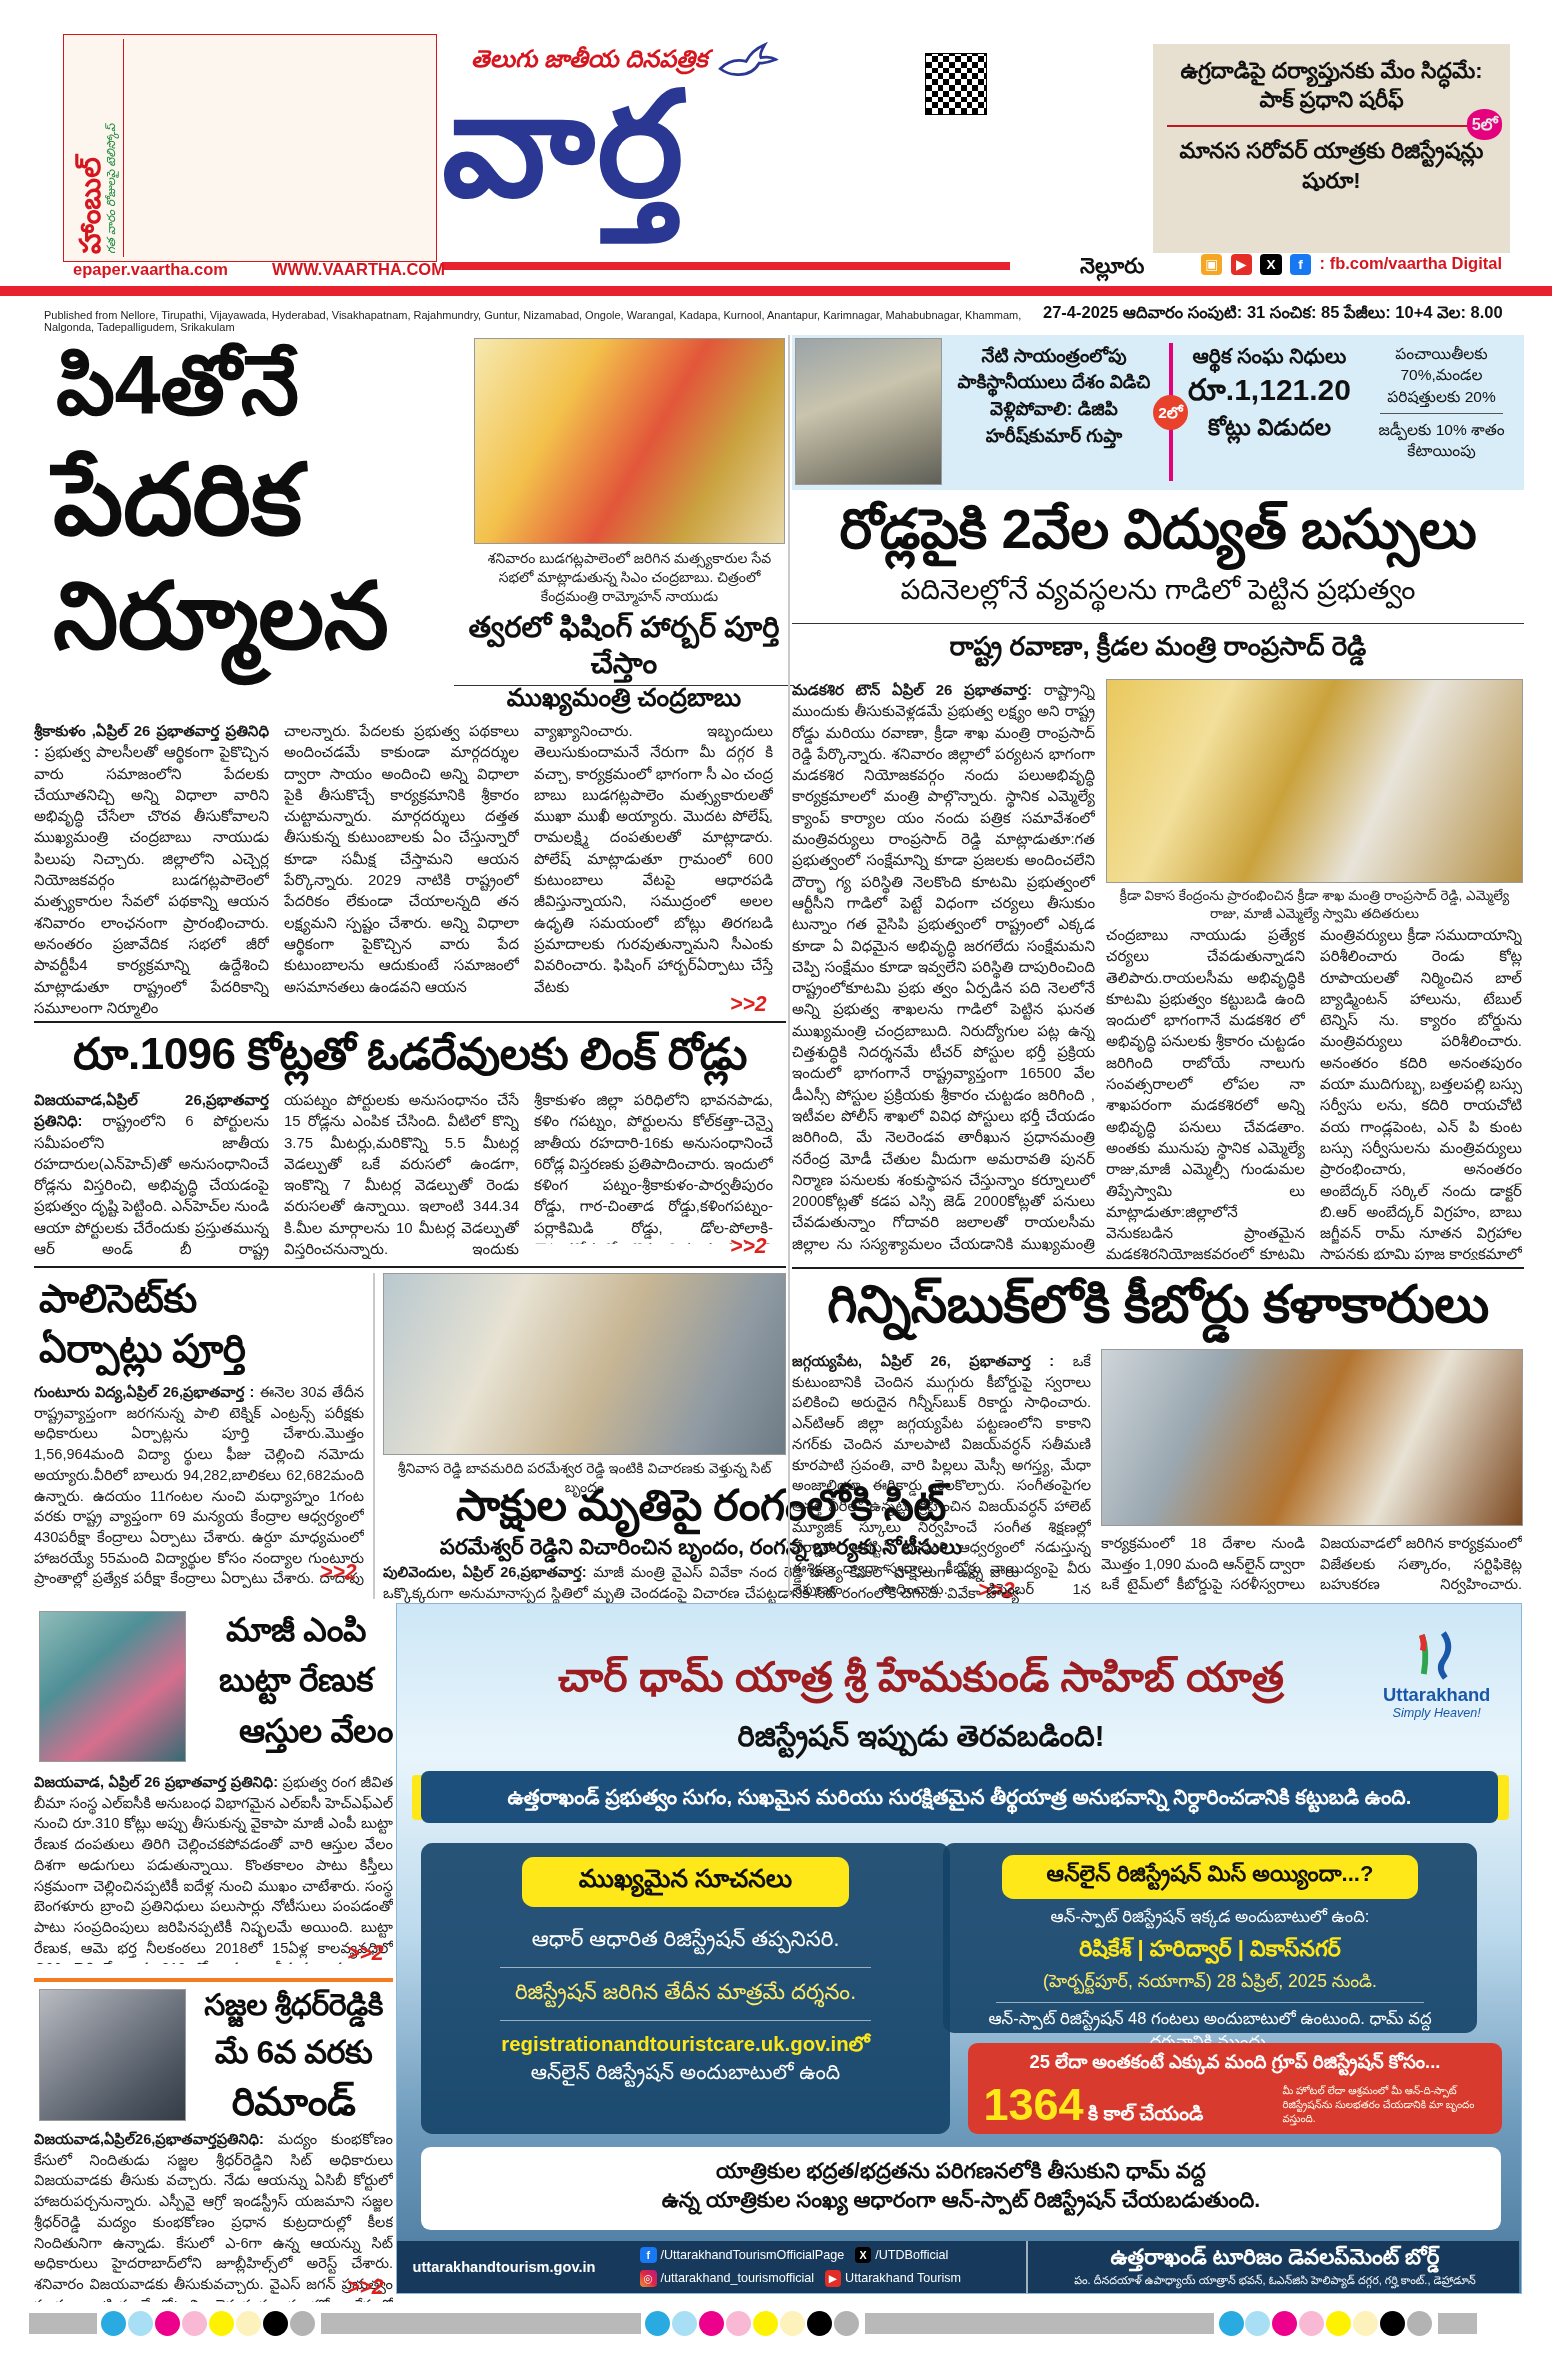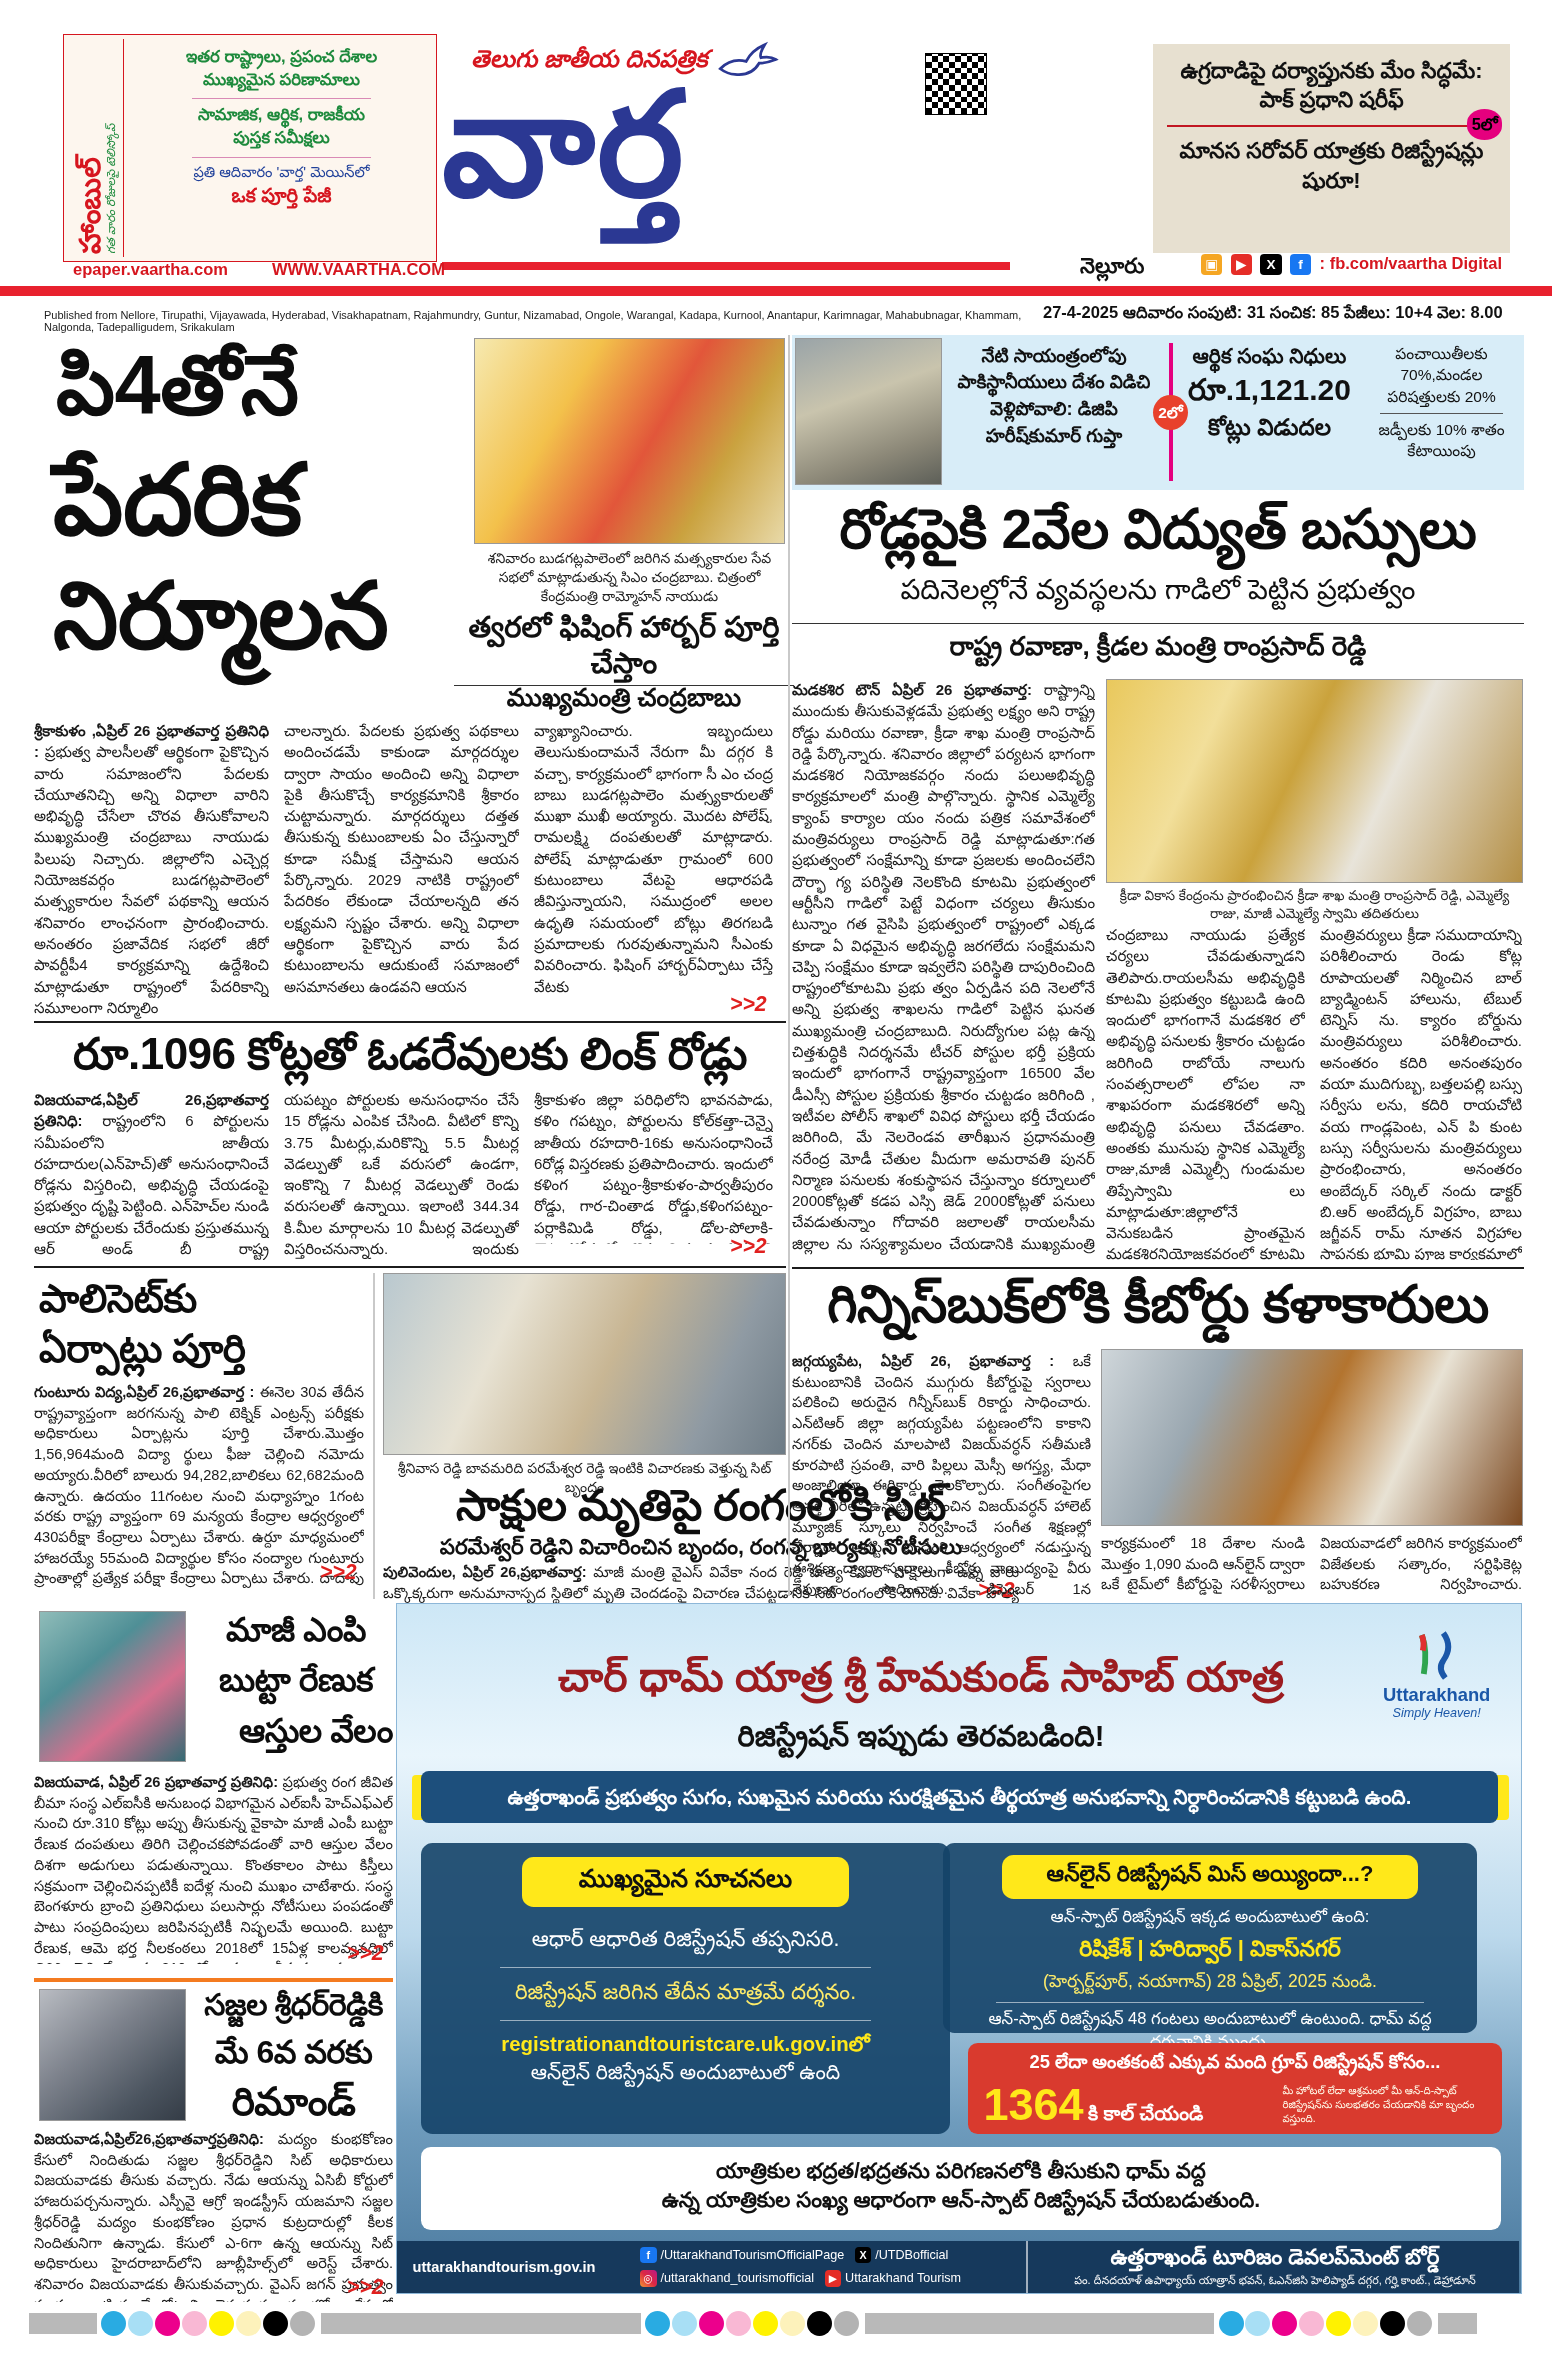--- a/index.html
+++ b/index.html
@@ -15,21 +15,21 @@
   .rule{background:#1c1c1c;}
   .red{color:#d6161f;}
   .green{color:#1d8a3c;}
   .blue{color:#20409a;}
   .vline{background:#c9c9c9;}
   .promoL{border:1.9px solid #d6161f;background:#fdf6ee;}
   .vert{writing-mode:vertical-rl;transform:rotate(180deg);}
   .pinkline{border-top:1px solid #d98ab5;}
   .strip{background:#d8edf8;}
   .badge{background:#e8412c;color:#fff;border-radius:50%;font-weight:bold;text-align:center;}
-  .badge5{background:#e5007e;color:#000000;border-radius:50%/45%;font-weight:bold;text-align:center;}
+  .badge5{background:#e5007e;color:#e5e5e5;border-radius:50%/45%;font-weight:bold;text-align:center;}
   .promoR{background:#e7e0d0;}
   .ad{border:1.9px solid #8db7d8;background:
       linear-gradient(180deg,#cde7f6 0%,#e9f5fc 22%,#bcd9ec 48%,#6f9cbd 75%,#49789d 100%);}
   .panel{background:rgba(20,66,104,0.9);border-radius:11.6px;color:#fff;}
   .ypill{background:#ffe81a;color:#111;border-radius:11.6px;font-weight:bold;text-align:center;}
   .yel{color:#ffe81a;font-weight:bold;}
   .wline{border-top:1px solid rgba(255,255,255,.55);}
   .redbox{background:#d93a2e;border-radius:9.7px;color:#fff;}
   .adwhite{background:#fff;border-radius:9.7px;color:#111;text-align:center;}
   .adfoot{background:#16395c;color:#fff;}
@@ -45,30 +45,20 @@
 </head>
 <body>
 
 <div class="paper">
 
   <div class="b promoL" style="left:63px;top:34px;width:374px;height:228px;">
     <div class="b" style="left:3.9px;top:3.9px;width:56px;height:218px;border-right:1.5px solid #d6161f;">
       <div class="b vert red" style="left:1.9px;top:5.8px;height:209px;font-weight:bold;font-size:29px;">హాంబుల్</div>
       <div class="b vert green" style="left:35px;top:5.8px;height:209px;font-size:11.6px;font-style:italic;">గత వారం రోజులపై టెలిస్కోప్</div>
     </div>
-    <div class="b" style="left:68px;top:7.8px;width:299px;height:213px;text-align:center;">
-      <div class="green" style="font-size:16.5px;font-weight:bold;margin-top:3.9px;">ఇతర రాష్ట్రాలు, ప్రపంచ దేశాల</div>
-      <div class="green" style="font-size:16.5px;font-weight:bold;">ముఖ్యమైన పరిణామాలు</div>
-      <div class="pinkline" style="width:60%;margin:5.8px auto;"></div>
-      <div class="green" style="font-size:16.5px;font-weight:bold;">సామాజిక, ఆర్థిక, రాజకీయ</div>
-      <div class="green" style="font-size:16.5px;font-weight:bold;">పుస్తక సమీక్షలు</div>
-      <div class="pinkline" style="width:60%;margin:5.8px auto;"></div>
-      <div class="blue" style="font-size:14.6px;">ప్రతి ఆదివారం 'వార్త' మెయిన్‌లో</div>
-      <div class="red" style="font-size:19.4px;font-weight:bold;">ఒక పూర్తి పేజీ</div>
-    </div>
   </div>
 
   <div class="b" style="left:442px;top:41px;width:573px;height:238px;">
     <div style="display:flex;align-items:center;gap:9.7px;">
       <span class="red" style="font-size:24px;font-weight:bold;font-style:italic;margin-left:29px;">తెలుగు జాతీయ దినపత్రిక</span>
       <span style="display:inline-block;">
         <svg width="62" height="37" viewBox="0 0 64 40">
             <path d="M2 30 Q14 18 30 22 Q36 10 50 4 Q44 14 46 18 Q56 16 62 20 Q52 24 44 24 Q36 38 18 36 Q10 36 2 30 Z" fill="#fff" stroke="#2b3893" stroke-width="3"></path>
           </svg>
       </span>

